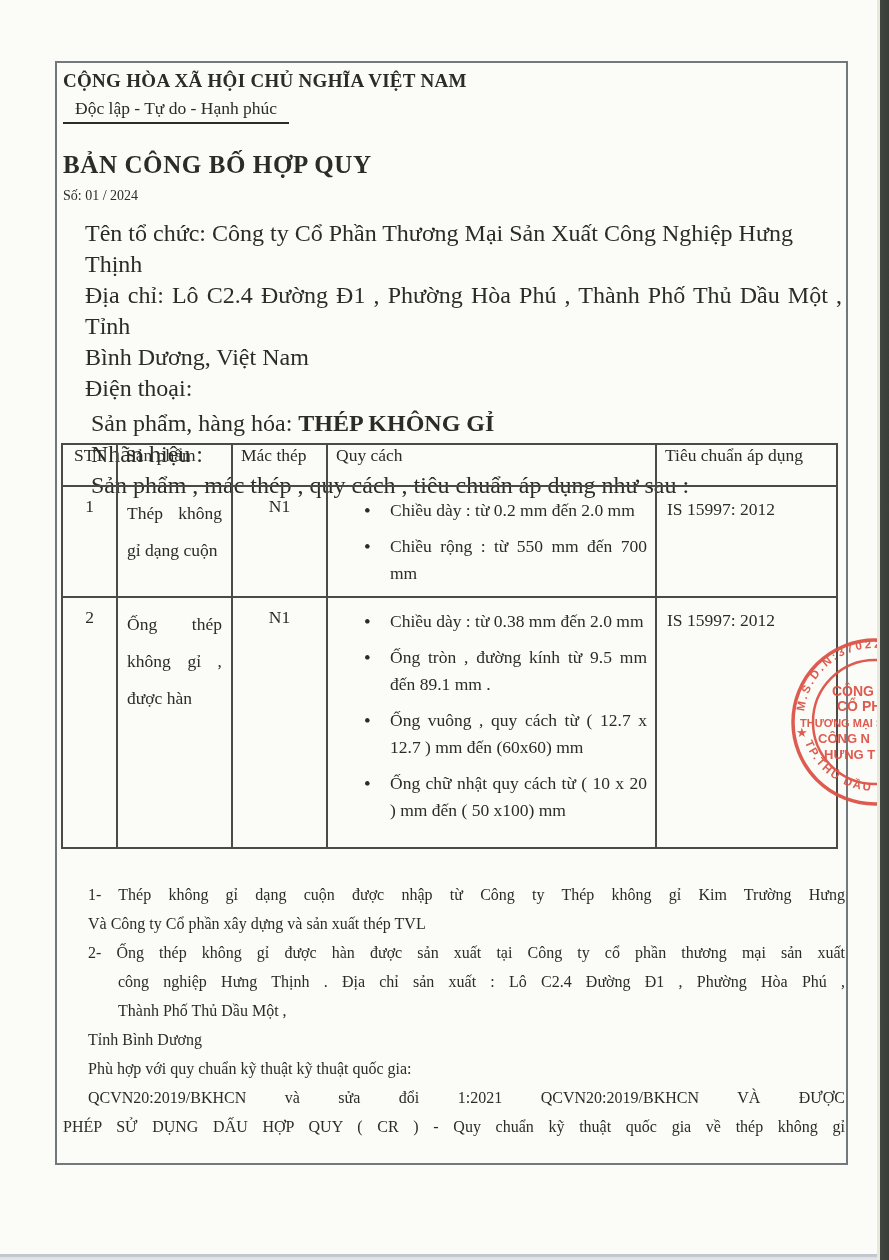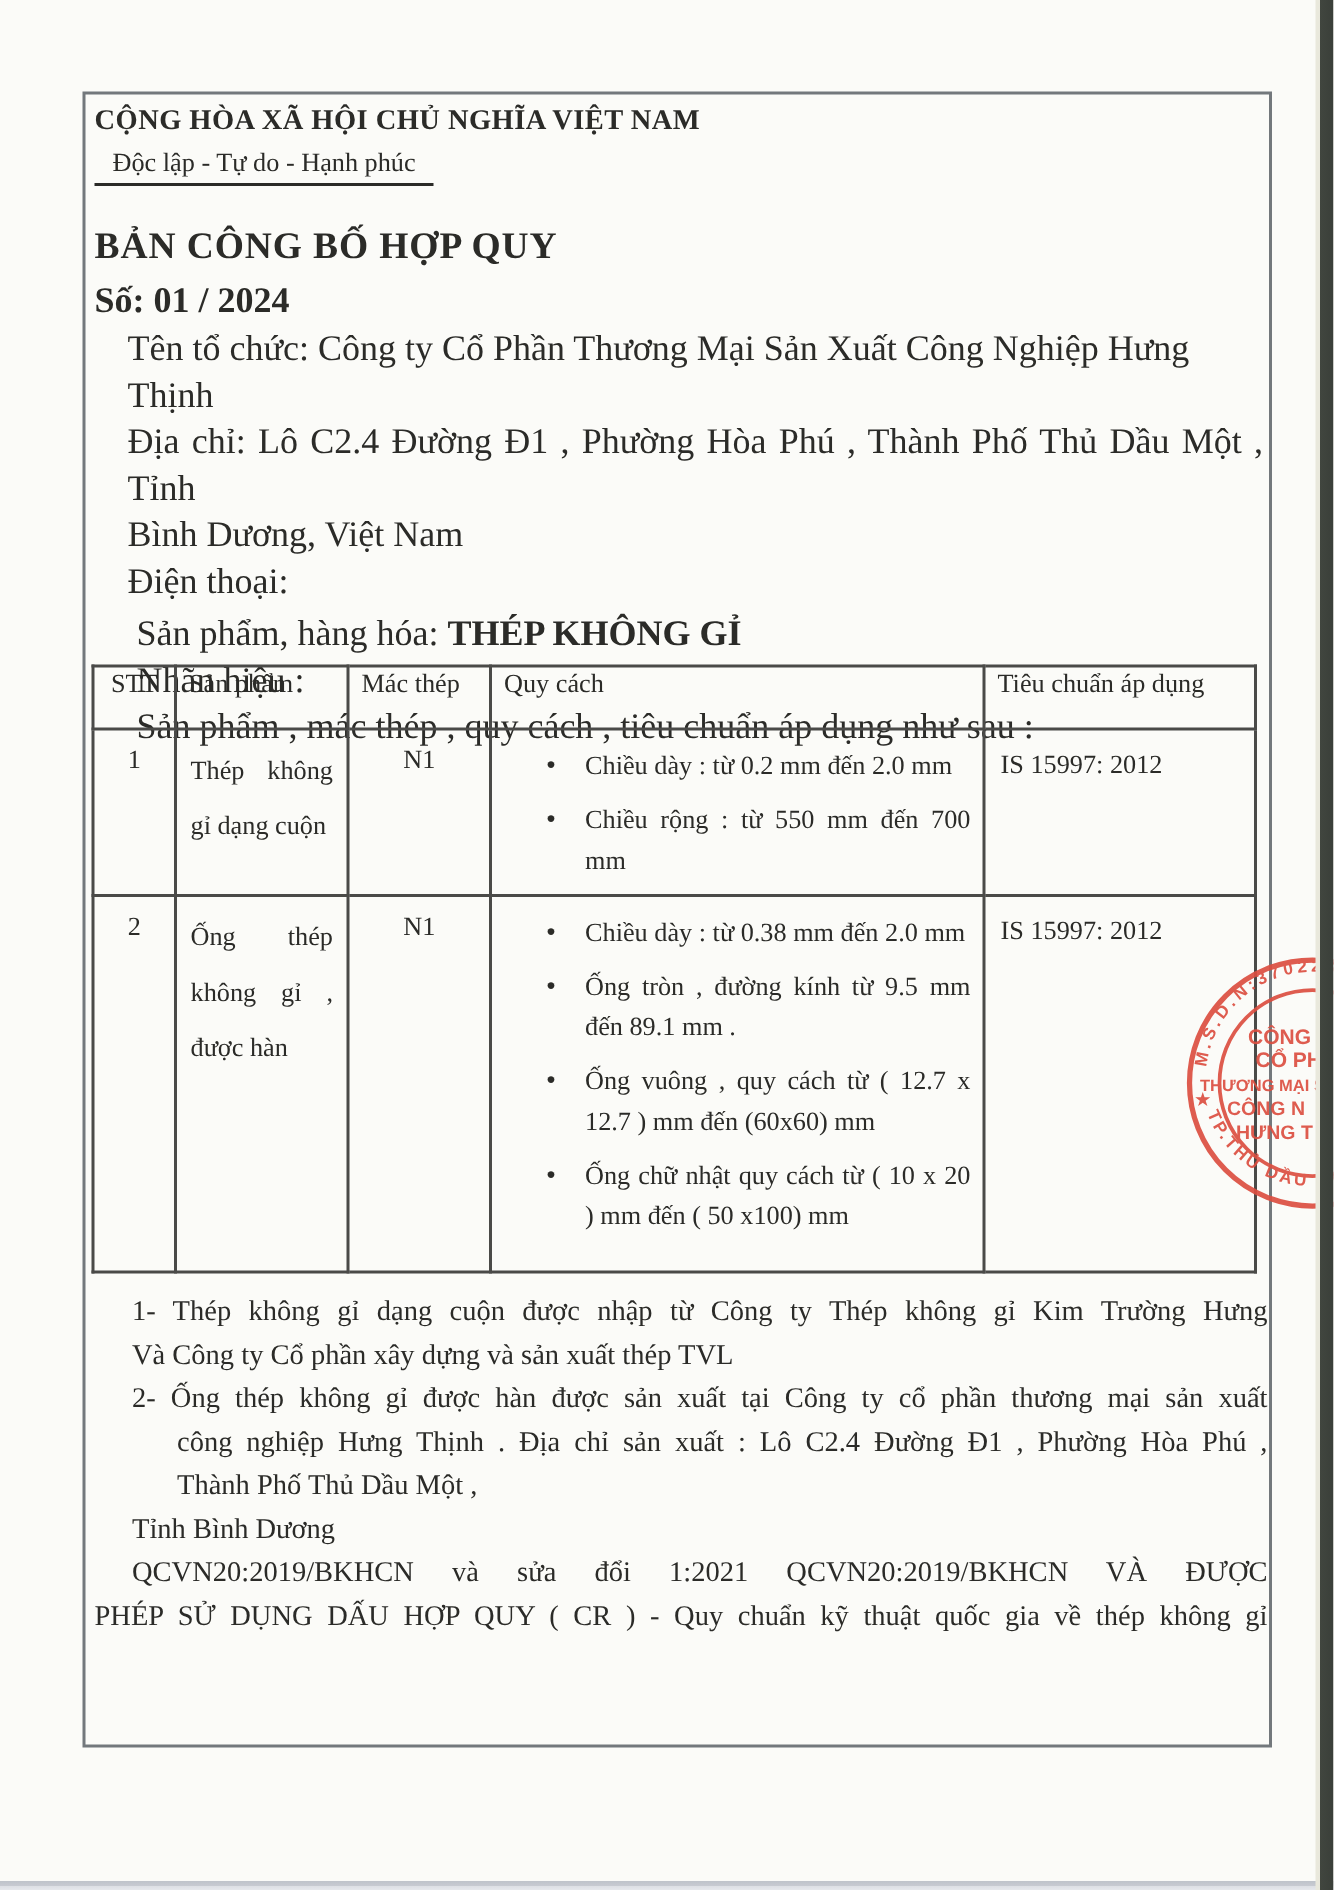--- a/index.html
+++ b/index.html
@@ -16,21 +16,21 @@
   .bottom-strip{position:absolute;left:0;top:1252px;height:8px;right:0;
     background:linear-gradient(#fbfbf8 0,#fbfbf8 2px,#bfc3ca 2px,#c7cad1 5px,#dcdee3 5px,#e6e8ec 8px);z-index:8;}
   
   .doc-border{position:absolute;left:55px;top:61px;width:789px;height:1100px;
     border:2px solid #73787c;background:transparent;}
   
   .head{position:absolute;left:63px;top:70px;width:775px;text-align:left;}
   .nt{font-size:19px;font-weight:bold;letter-spacing:.3px;}
   .motto{display:inline-block;margin-top:6px;padding:0 12px 3px;font-size:17.5px;font-weight:normal;border-bottom:2px solid #2b2b28;}
   .doc-title{margin-top:27px;font-size:25px;font-weight:bold;letter-spacing:.6px;}
-  .doc-no{margin-top:9px;font-size:24px;font-weight:bold;}
+  .doc-no{margin-top:9px;font-size:14px;}
   
   .info{position:absolute;left:85px;top:218px;width:757px;font-size:24px;line-height:31px;}
   .info .just{text-align:justify;text-align-last:justify;}
   .info .sub{margin-top:4px;padding-left:6px;}
   .b{font-weight:bold;}
   
   table.spec{position:absolute;left:61px;top:443px;border-collapse:collapse;table-layout:fixed;
     font-size:17.5px;}
   table.spec td,table.spec th{border:2px solid #4a4a48;font-weight:normal;vertical-align:top;overflow:hidden;}
   th.h{height:40px;vertical-align:middle;text-align:left;padding:0 8px;}
@@ -40,21 +40,21 @@
   td.sp{padding:8px 9px;text-align:justify;line-height:37px;}
   td.mt{text-align:center;padding-top:9px;}
   td.tc{padding:8px 10px;line-height:29px;}
   td.qc{padding:0;}
   ul.blts{margin:0;padding:10px 8px 0 36px;list-style:none;}
   ul.blts li{position:relative;padding-left:26px;margin-bottom:9px;line-height:27px;text-align:justify;}
   ul.blts li::before{content:"\2022";position:absolute;left:0;top:0;font-size:19px;}
   tr.r1 td{height:92px;}
   tr.r2 td{height:233px;}
   
-  .notes{position:absolute;left:63px;top:860px;width:782px;font-size:19px;line-height:29px;}
+  .notes{position:absolute;left:63px;top:880px;width:782px;font-size:16px;line-height:29px;}
   .notes .ln{white-space:normal;}
   .ind1{padding-left:25px;}
   .ind2{padding-left:55px;}
   .jl{text-align:justify;text-align-last:justify;}
   
   .stamp{position:absolute;left:770px;top:608px;width:119px;height:235px;z-index:3;opacity:.92;}
   .stamp text{font-family:"Liberation Sans","DejaVu Sans",sans-serif;fill:#dc4f41;font-weight:bold;}
 </style>
 </head>
 <body>
@@ -127,20 +127,21 @@
   </tbody>
     </table>
 
   <div class="notes">
     <div class="ln ind1 jl">1- Thép không gỉ dạng cuộn được nhập từ Công ty Thép không gỉ Kim Trường Hưng</div>
     <div class="ln ind1">Và Công ty Cổ phần xây dựng và sản xuất thép TVL</div>
     <div class="ln ind1 jl">2- Ống thép không gỉ được hàn được sản xuất tại Công ty cổ phần thương mại sản xuất</div>
     <div class="ln ind2 jl">công nghiệp Hưng Thịnh . Địa chỉ sản xuất : Lô C2.4 Đường Đ1 , Phường Hòa Phú ,</div>
     <div class="ln ind2">Thành Phố Thủ Dầu Một ,</div>
     <div class="ln ind1">Tỉnh Bình Dương</div>
+    <div class="ln ind1">Phù hợp với quy chuẩn kỹ thuật kỹ thuật quốc gia:</div>
     <div class="ln ind1 jl">QCVN20:2019/BKHCN và sửa đổi 1:2021 QCVN20:2019/BKHCN VÀ ĐƯỢC</div>
     <div class="ln jl">PHÉP SỬ DỤNG DẤU HỢP QUY ( CR ) -  Quy chuẩn kỹ thuật quốc gia về thép không gỉ</div>
   </div>
 
   <svg class="stamp" viewBox="770 608 119 235" width="119" height="235">
     <defs>
       <path id="rimTop" d="M 804 716 A 71 71 0 1 1 946 722" fill="none"></path>
       <path id="rimBot" d="M 801 728 A 75 75 0 0 0 949 728" fill="none"></path>
     </defs>
     <circle cx="875" cy="722" r="82" fill="none" stroke="#dc4f41" stroke-width="3.5"></circle>

